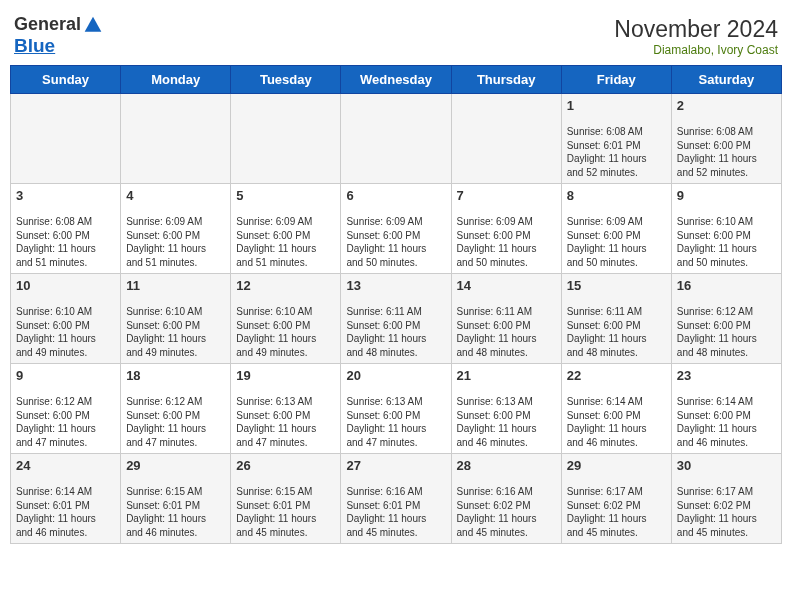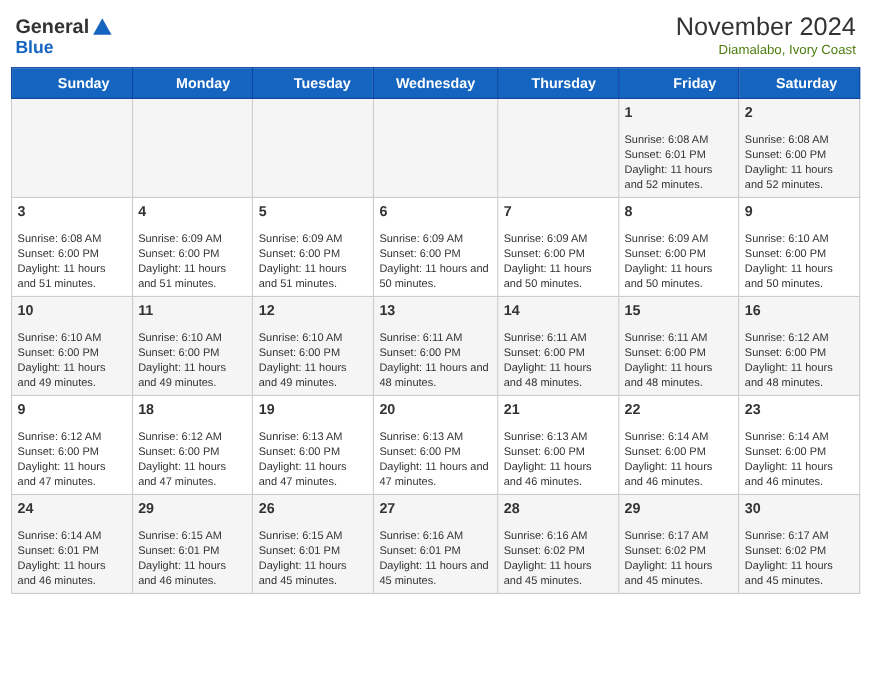--- a/index.html
+++ b/index.html
@@ -5,40 +5,41 @@
     * { box-sizing: border-box; margin: 0; padding: 0; }
     body {
       font-family: Arial, sans-serif;
       background: #fff;
       width: 792px;
       min-height: 612px;
       padding: 10px;
     }
     .header-area {
       display: flex;
-      align-items: center;
+      align-items: flex-end;
       justify-content: space-between;
       margin-bottom: 8px;
       padding: 0 4px;
       gap: 40px;
     }
     .logo {
       display: flex;
       align-items: center;
       margin-top: 4px;
     }
     .logo-text-general {
       font-size: 18px;
       font-weight: bold;
       color: #333;
     }
     .logo-text-blue {
-      font-size: 16px;
+      font-size: 19px;
       font-weight: bold;
       color: #1565c0;
+      text-decoration: underline;
     }
     .logo-icon {
       width: 20px;
       height: 20px;
       margin-left: 2px;
     }
     .title-area {
       text-align: right;
     }
     .month-title {
@@ -51,22 +52,22 @@
       color: #4d7c0f;
     }
     .calendar {
       width: 100%;
       border-collapse: collapse;
       border: 1px solid #ccc;
     }
     .calendar th {
       background-color: #1565c0;
       color: #fff;
-      padding: 6px 20px;
-      text-align: right;
+      padding: 6px 4px;
+      text-align: center;
       font-size: 13px;
       border: 1px solid #1145a0;
     }
     .calendar td {
       border: 1px solid #ccc;
       padding: 4px 5px;
       vertical-align: top;
       font-size: 10.5px;
       color: #333;
       width: 14.28%;

